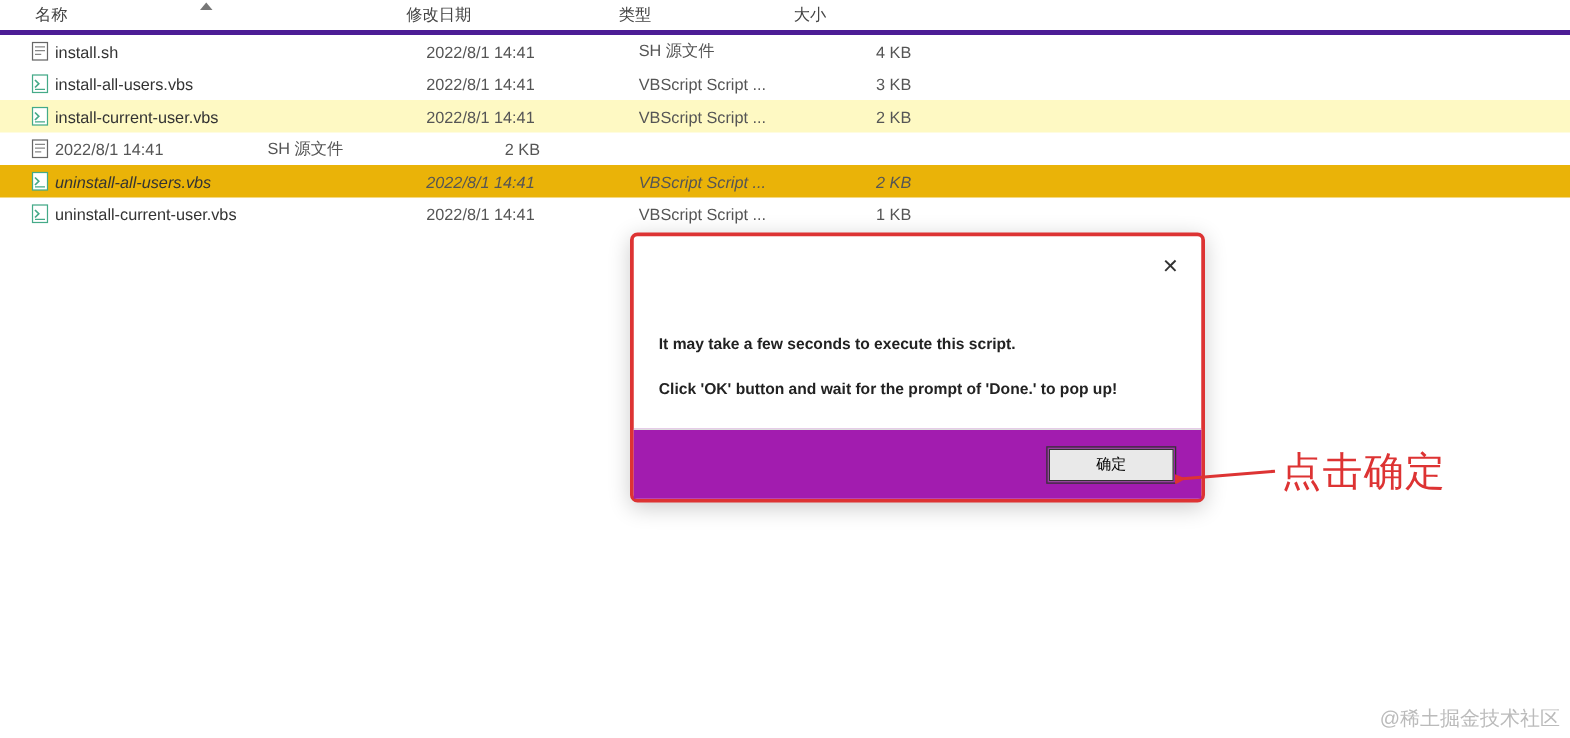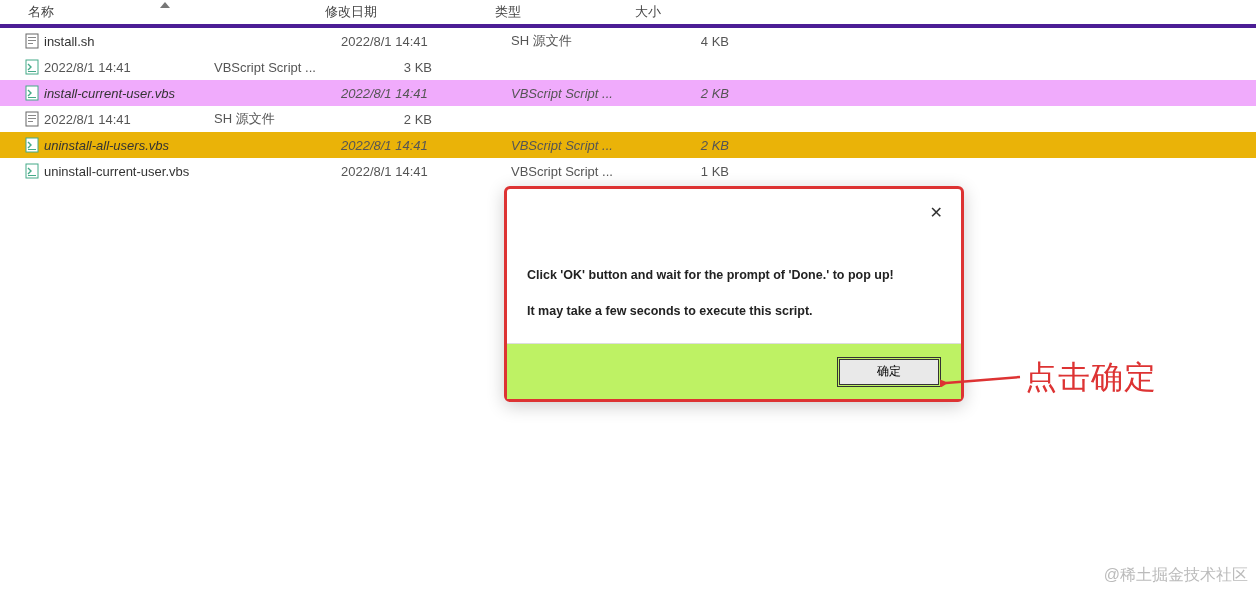--- a/index.html
+++ b/index.html
@@ -35,21 +35,21 @@
     border-right: 5px solid transparent;
     border-bottom: 6px solid #777;
   }
   .rows { }
   .row {
     display: flex;
     align-items: center;
     height: 26px;
     padding-left: 22px;
   }
-  .row.selected { background: #f0abfc; font-style: italic; }
+  .row.selected { background: #fef9c3; }
   .row.highlight { background: #eab308; font-style: italic; }
   .icon-cell {
     width: 20px;
     display: flex;
     justify-content: center;
     align-items: center;
     margin-right: 2px;
   }
   .file-icon { width: 14px; height: 16px; }
   .cell-name { width: 297px; }
@@ -79,21 +79,21 @@
   .dialog-body {
     padding: 78px 20px 0 20px;
     font-size: 12.5px;
     line-height: 1.4;
   }
   .dialog-body p { margin-bottom: 18px; font-weight: 600; color: #222;}
   .dialog-footer {
     position: absolute;
     bottom: 0; left: 0; right: 0;
     height: 56px;
-    background: #bef264;
+    background: #a21caf;
     border-top: 1px solid #ddd;
     display: flex;
     align-items: center;
     justify-content: flex-end;
     padding-right: 22px;
   }
   .ok-btn {
     width: 100px;
     height: 26px;
     background: #e9e9e9;
@@ -159,20 +159,21 @@
         <span class="cell-size">4 KB</span>
       </div>
       <div class="row">
         <span class="icon-cell">
           <svg class="file-icon" viewBox="0 0 14 16">
             <rect x="1" y="1" width="12" height="14" fill="#fff" stroke="#4a8" stroke-width="1"></rect>
             <path d="M3 5 L6 8 L3 11" fill="none" stroke="#4a8" stroke-width="1.4"></path>
             <rect x="3" y="12" width="8" height="1" fill="#4a8"></rect>
           </svg>
         </span>
+        <span class="cell-name">install-all-users.vbs</span>
         <span class="cell-date">2022/8/1 14:41</span>
         <span class="cell-type">VBScript Script ...</span>
         <span class="cell-size">3 KB</span>
       </div>
       <div class="row selected">
         <span class="icon-cell">
           <svg class="file-icon" viewBox="0 0 14 16">
             <rect x="1" y="1" width="12" height="14" fill="#fff" stroke="#4a8" stroke-width="1"></rect>
             <path d="M3 5 L6 8 L3 11" fill="none" stroke="#4a8" stroke-width="1.4"></path>
             <rect x="3" y="12" width="8" height="1" fill="#4a8"></rect>
@@ -221,22 +222,22 @@
         <span class="cell-date">2022/8/1 14:41</span>
         <span class="cell-type">VBScript Script ...</span>
         <span class="cell-size">1 KB</span>
       </div>
     </div>
 </div>
 
 <div class="dialog">
   <div class="dialog-close">✕</div>
   <div class="dialog-body">
+    <p>It may take a few seconds to execute this script.</p>
     <p>Click 'OK' button and wait for the prompt of 'Done.' to pop up!</p>
-    <p>It may take a few seconds to execute this script.</p>
   </div>
   <div class="dialog-footer">
     <button class="ok-btn">确定</button>
   </div>
 </div>
 
 <svg class="annotation-arrow" viewBox="0 0 82 14">
   <defs>
     <marker id="ah" markerWidth="8" markerHeight="8" refX="1" refY="3" orient="auto">
       <path d="M6,0 L0,3 L6,6 Z" fill="#d33"></path>

